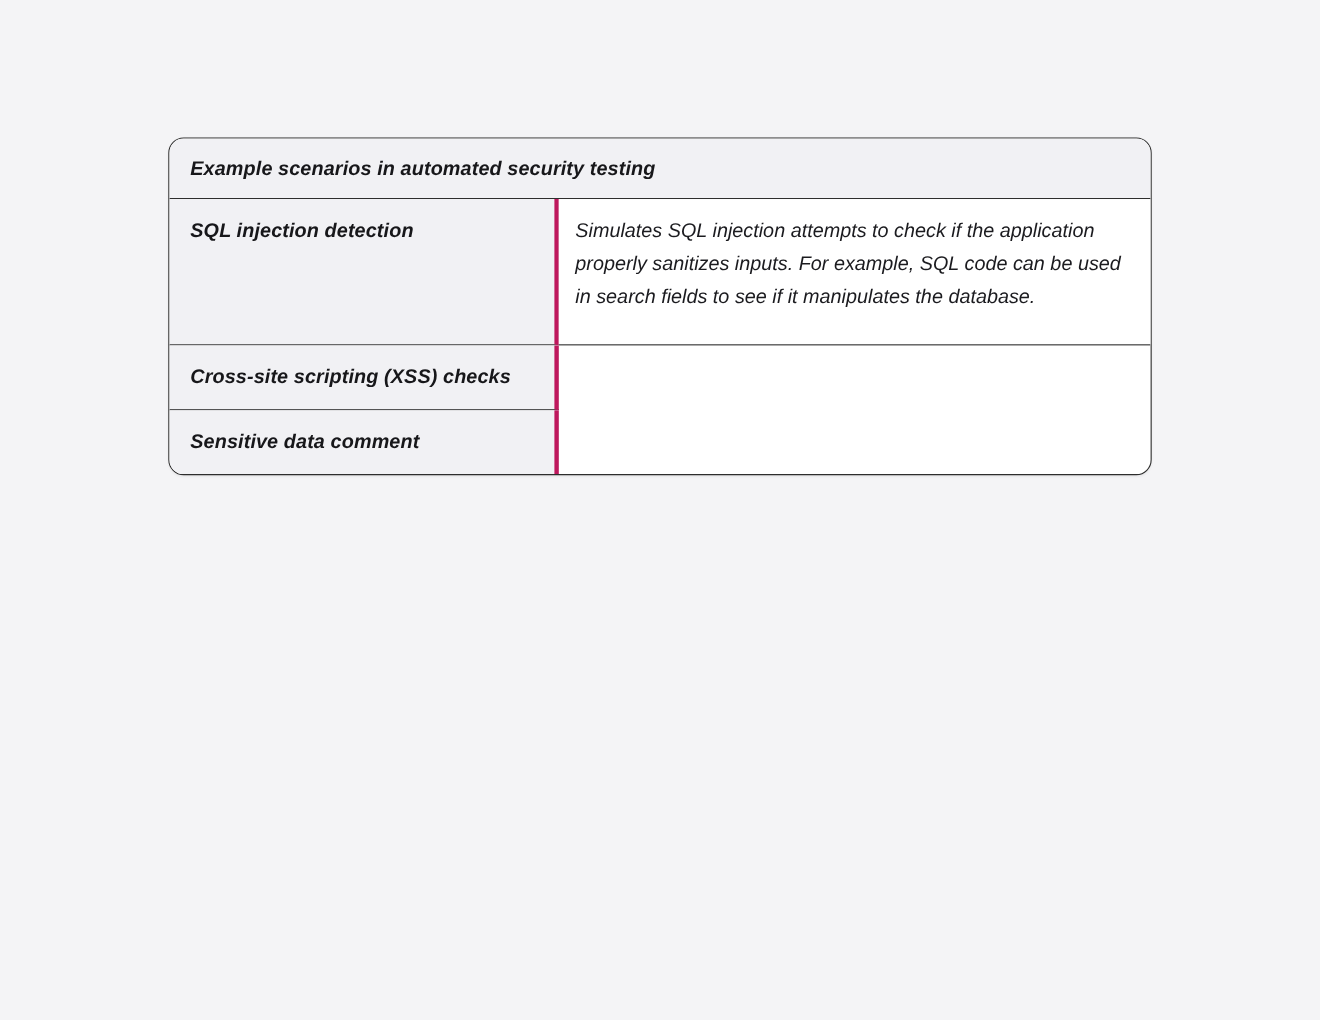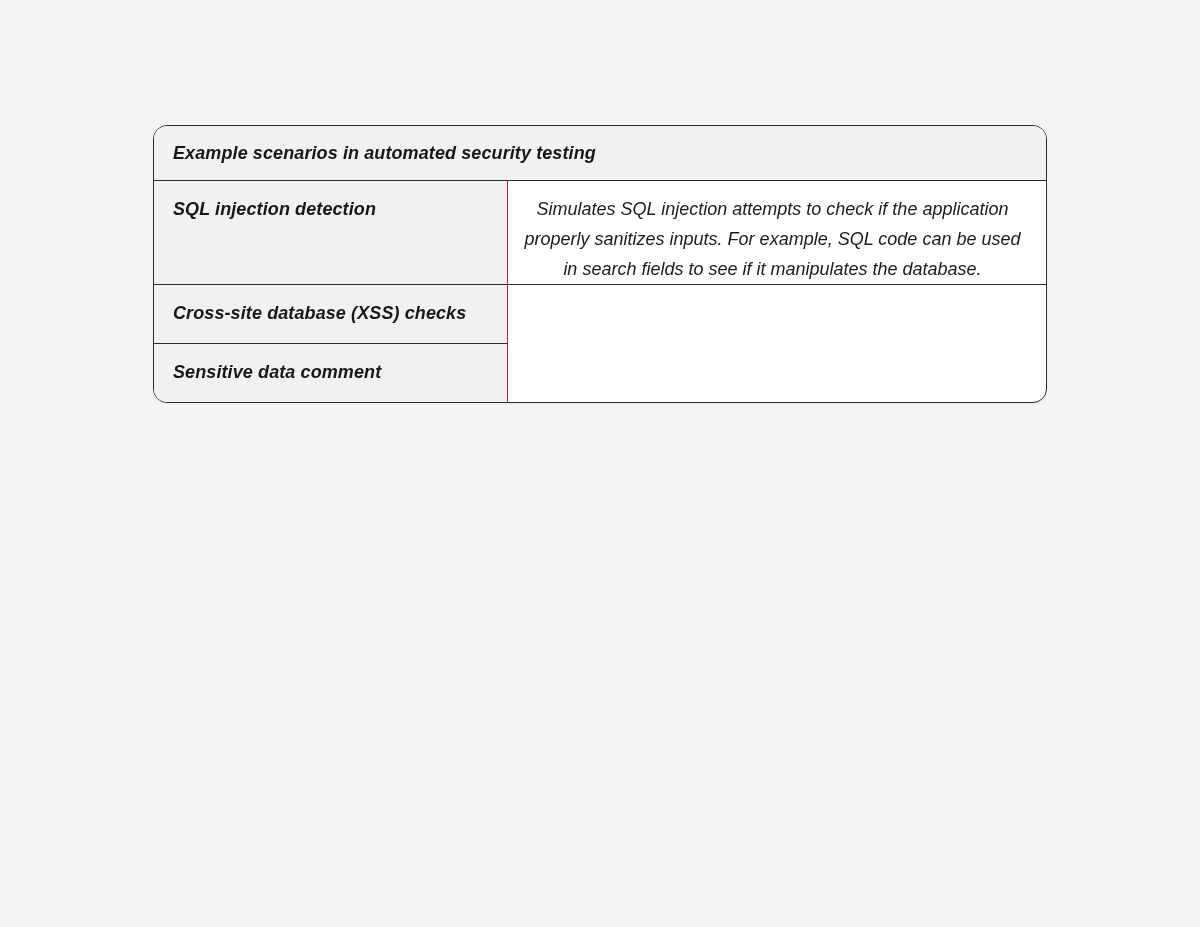--- a/index.html
+++ b/index.html
@@ -41,52 +41,51 @@
     font-size: 18px;
     line-height: 30px;
   }
 
   .cell.scenario {
     width: 354px;
     flex: 0 0 354px;
     background: #f1f1f4;
     font-weight: 700;
     padding: 13px 18px 15px 19px;
-    border-right: 1px solid #be185d;
+    border-right: 4px solid #be185d;
     border-bottom: 1px solid #2d2d2d;
     letter-spacing: 0.1px;
   }
 
   .cell.description {
     flex: 1 1 auto;
     background: #ffffff;
     font-weight: 400;
-    padding: 13px 24px 0 15px;
+    padding: 13px 24px 29px 15px;
     border-bottom: 1px solid #2d2d2d;
     color: #1b1b1f;
-    text-align: center;
   }
 
   .table-row:last-child .cell {
     border-bottom: none;
   }
 </style>
 </head>
 <body>
 
 <div class="table-card">
   <div class="table-header">Example scenarios in automated security testing</div>
   <div id="rows-container">
   <div class="table-row">
     <div class="cell scenario">SQL injection detection</div>
     <div class="cell description">Simulates SQL injection attempts to check if the application properly sanitizes inputs. For example, SQL code can be used in search fields to see if it manipulates the database.</div>
   </div>
 
   <div class="table-row">
-    <div class="cell scenario">Cross-site database (XSS) checks</div>
+    <div class="cell scenario">Cross-site scripting (XSS) checks</div>
   </div>
 
 
   <div class="table-row">
     <div class="cell scenario">Sensitive data comment</div>
   </div>
 </div>
 </div>
 
 </body></html>

